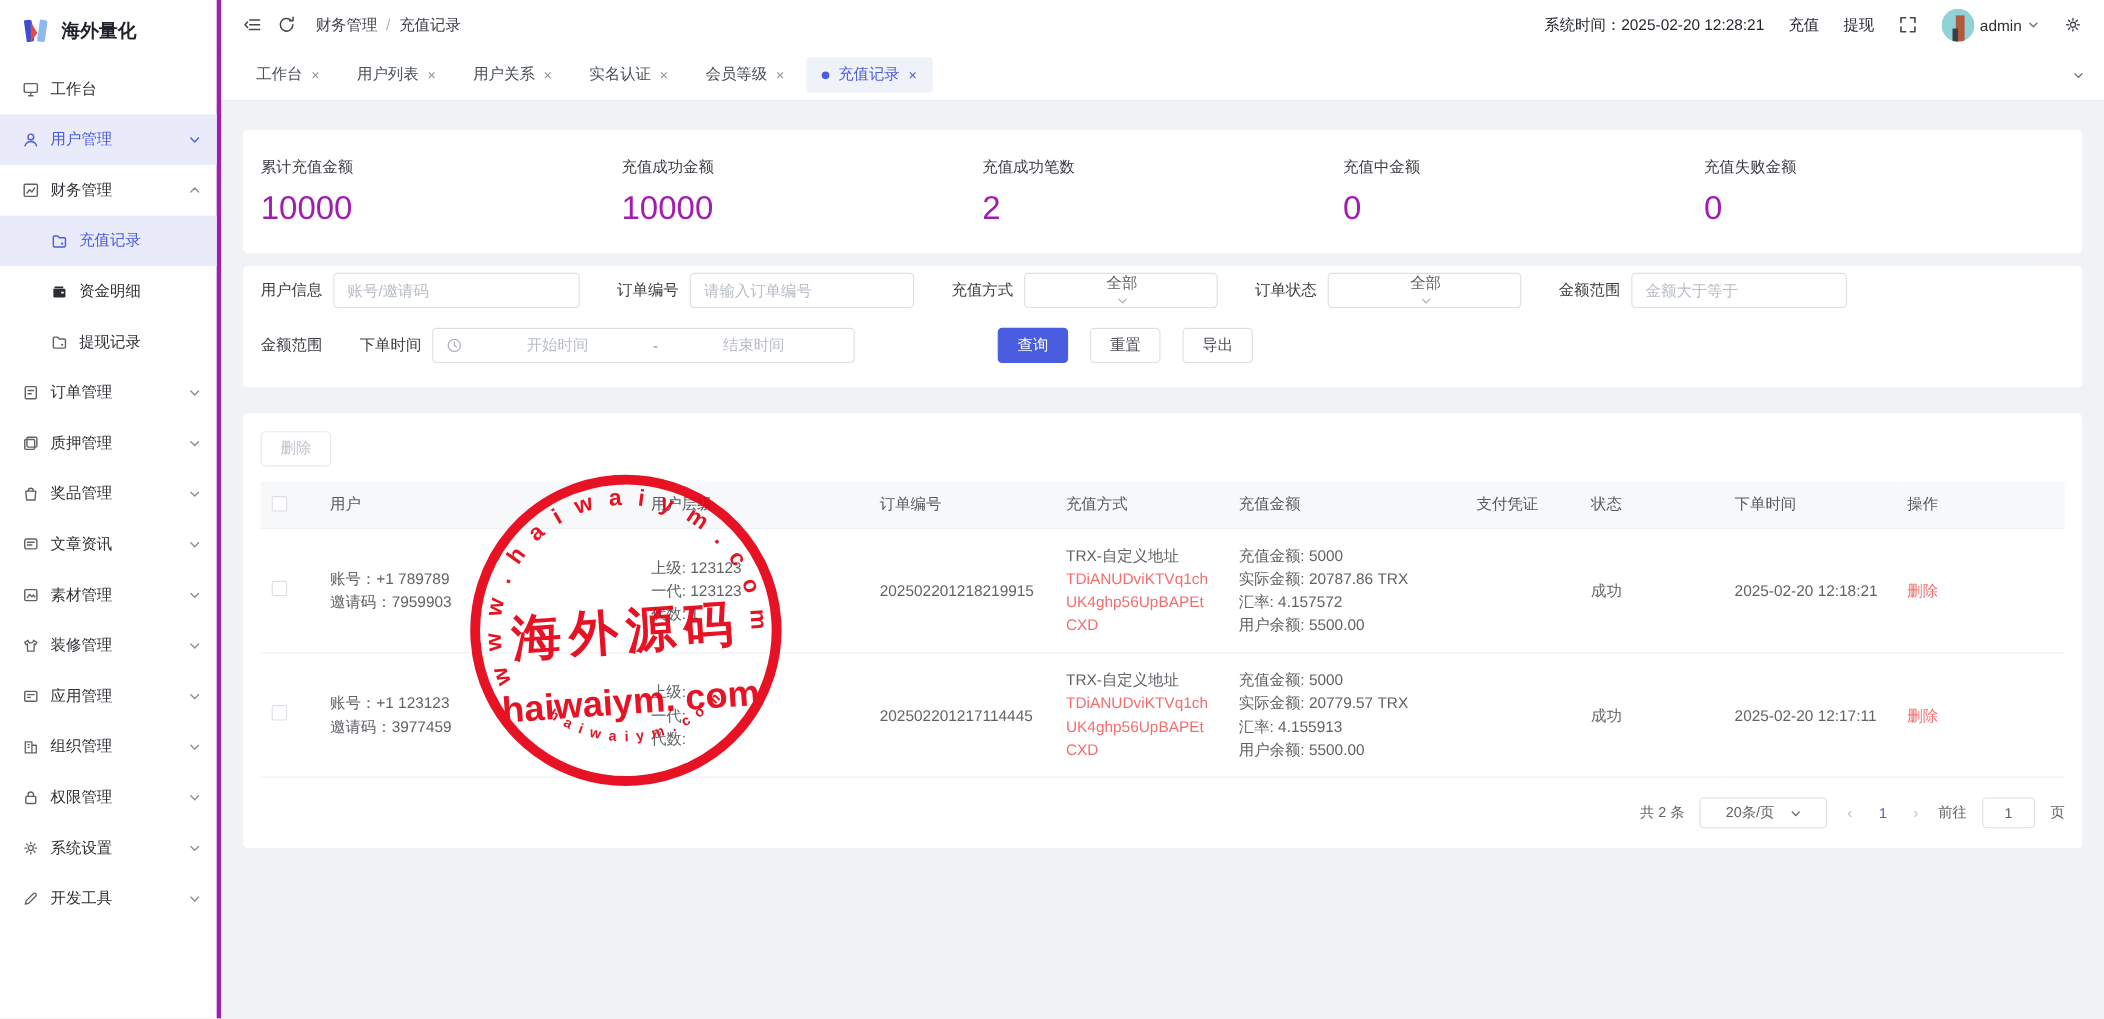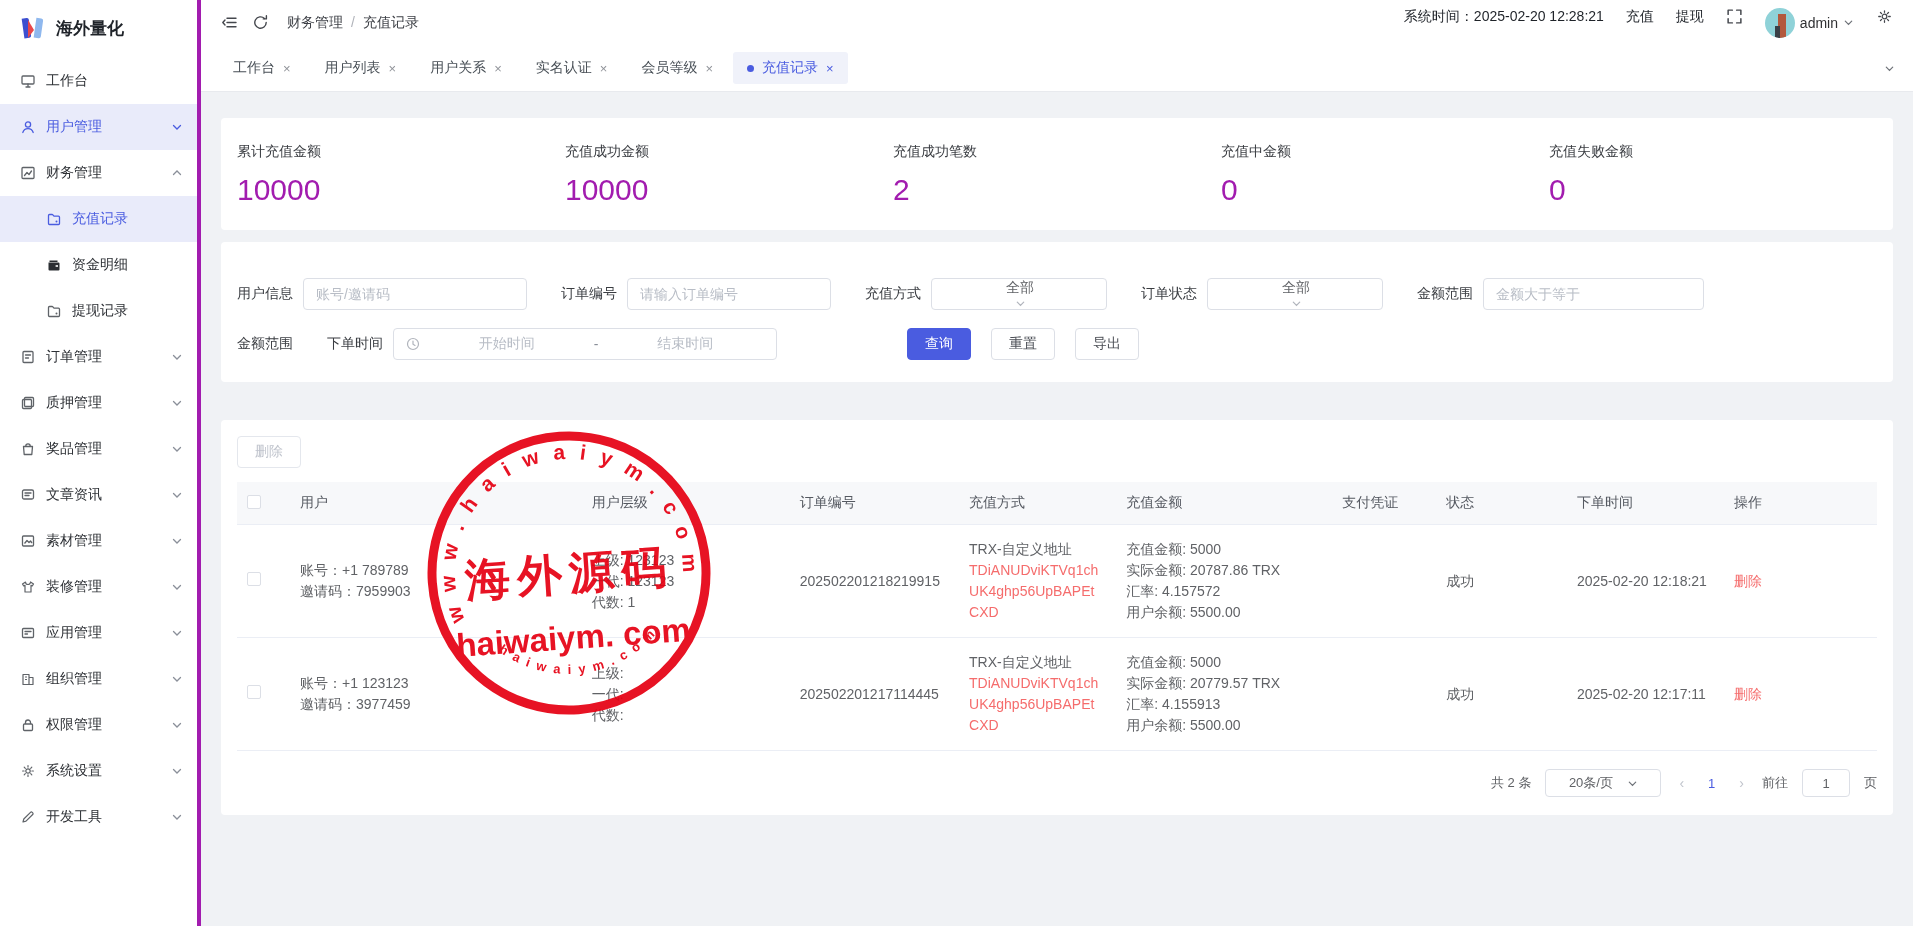--- a/index.html
+++ b/index.html
@@ -21,21 +21,21 @@
   .si.hl .ic, .si.hl .ar { color:#4a5ce0; }
   .si svg { width:100%; height:100%; }
 
   
   .main { flex:1; display:flex; flex-direction:column; min-width:0; }
   .topbar { height:45px; background:#fff; display:flex; align-items:center; padding:0 20px; gap:14px; }
   .tb-ic { width:17px; height:17px; color:#44474d; display:flex; cursor:pointer; }
   .tb-ic svg { width:100%; height:100%; }
   .crumb { color:#3c3f45; margin-left:4px; display:flex; gap:8px; }
   .crumb .sep { color:#b0b3ba; }
-  .tb-right { margin-left:auto; display:flex; align-items:flex-start; gap:22px; }
+  .tb-right { margin-left:auto; display:flex; align-items:center; gap:22px; }
   .systime { color:#1f2329; }
   .tb-link { color:#1f2329; cursor:pointer; }
   .avatar { width:30px; height:30px; border-radius:50%; overflow:hidden; display:flex; }
   .admin-wrap { display:flex; align-items:center; gap:5px; cursor:pointer; }
   .chev { width:11px; height:11px; color:#6d7177; display:flex; }
   .chev svg { width:100%; height:100%; }
 
   .tabbar { height:47px; background:#fff; border-bottom:1px solid #e8eaee; display:flex; align-items:center;
     padding:0 18px; gap:6px; }
   .tab { display:flex; align-items:center; gap:8px; padding:7px 14px; color:#495057; cursor:pointer; border-radius:3px; }
@@ -47,32 +47,32 @@
 
   .content { flex:1; background:#f0f2f5; padding:26px 20px 0; position:relative; overflow:hidden; }
 
   
   .card { background:#fff; border-radius:4px; }
   .stats { display:grid; grid-template-columns:repeat(5,1fr); padding:25px 16px 23px; margin-bottom:12px; }
   .stat-label { color:#3a3d42; font-size:14px; }
   .stat-value { color:#a21caf; font-size:30px; font-weight:500; margin-top:12px; }
 
   
-  .filter-card { padding:36px 16px 22px; margin-bottom:38px; }
+  .filter-card { padding:6px 16px 22px; margin-bottom:24px; }
   .frow { display:flex; align-items:center; gap:34px; }
   .frow + .frow { margin-top:18px; }
   .field { display:flex; align-items:center; gap:10px; }
   .flabel { color:#3a3d42; white-space:nowrap; }
   .inp, .sel, .drange { height:32px; border:1px solid #dcdfe6; border-radius:4px; background:#fff;
     font-size:14px; color:#606266; }
   .inp { padding:0 12px; font-family:inherit; }
   .inp::placeholder { color:#b8bdc6; }
   .sel { display:flex; align-items:center; justify-content:space-between; padding:0 10px 0 12px; cursor:pointer; }
   .sel .chev { color:#b0b4bc; }
-  .w224 { width:224px; } .w204 { width:204px; } .w176 { width:176px;flex-direction:column; } .w195 { width:221px; }
+  .w224 { width:224px; } .w204 { width:204px; } .w176 { width:176px;flex-direction:column; } .w195 { width:196px; }
   .drange { width:384px; display:flex; align-items:center; padding:0 12px; gap:8px; color:#b8bdc6; }
   .drange .ph { flex:1; text-align:center; }
   .drange .dsep { color:#8a8f99; }
   .clock { width:14px; height:14px; color:#b0b4bc; display:flex; }
   .clock svg { width:100%; height:100%; }
   .btn { height:32px; padding:0 17px; border-radius:4px; border:1px solid #dcdfe6; background:#fff;
     color:#4b4e55; font-size:14px; font-family:inherit; cursor:pointer; }
   .btn-primary { background:#4a5ce0; border-color:#4a5ce0; color:#fff; }
   .btn-group { display:flex; gap:20px; margin-left:96px; }
 

